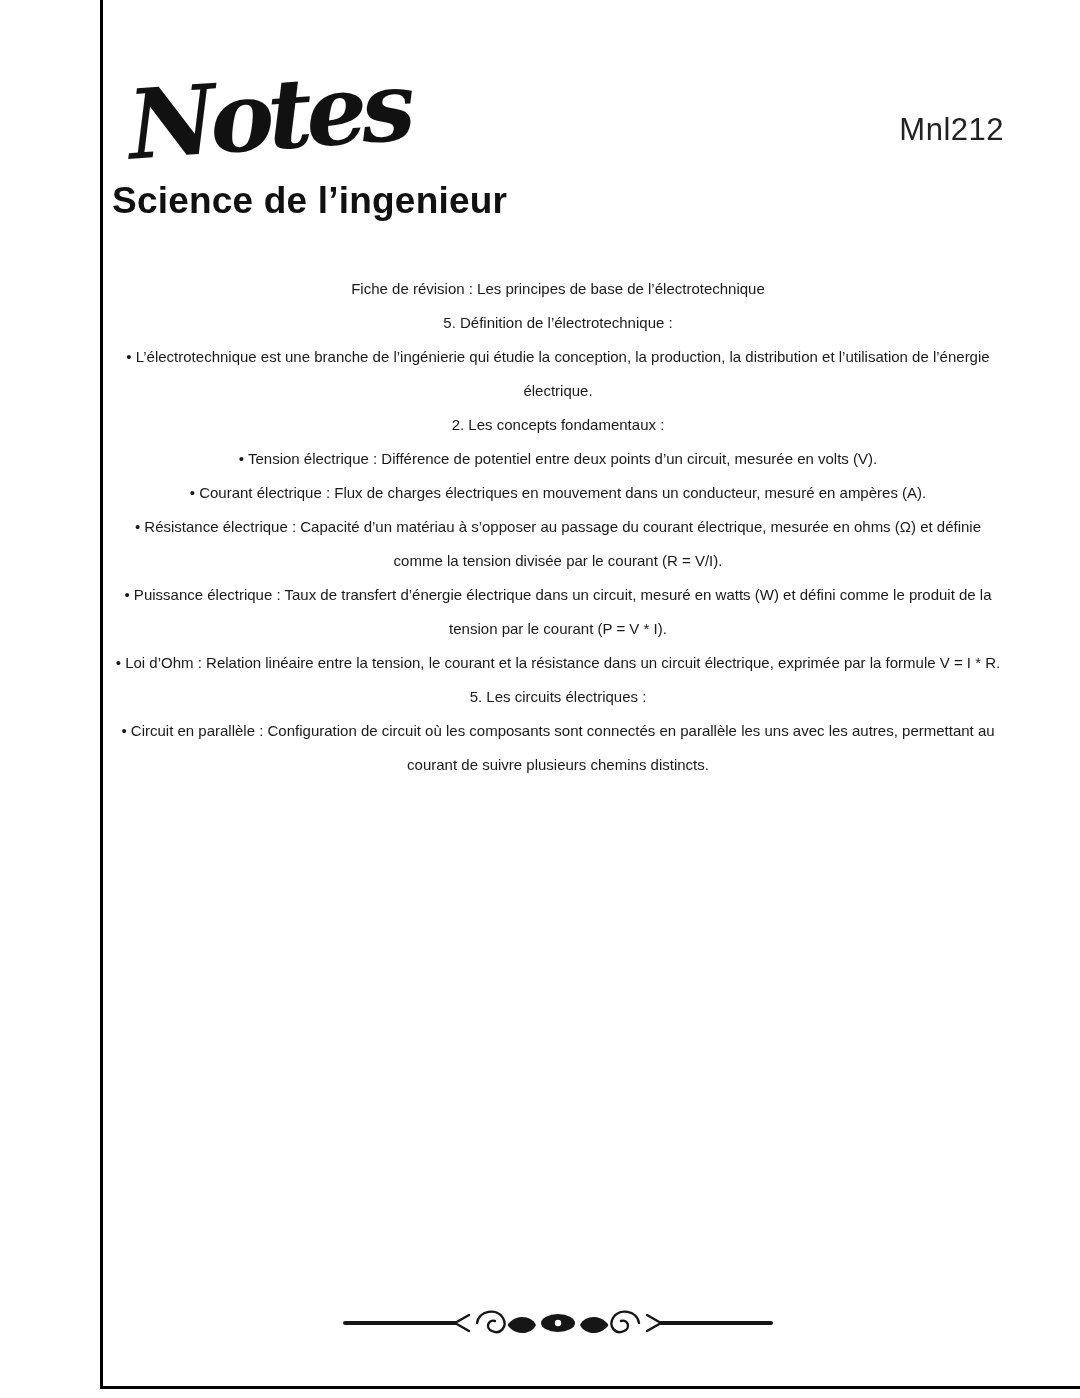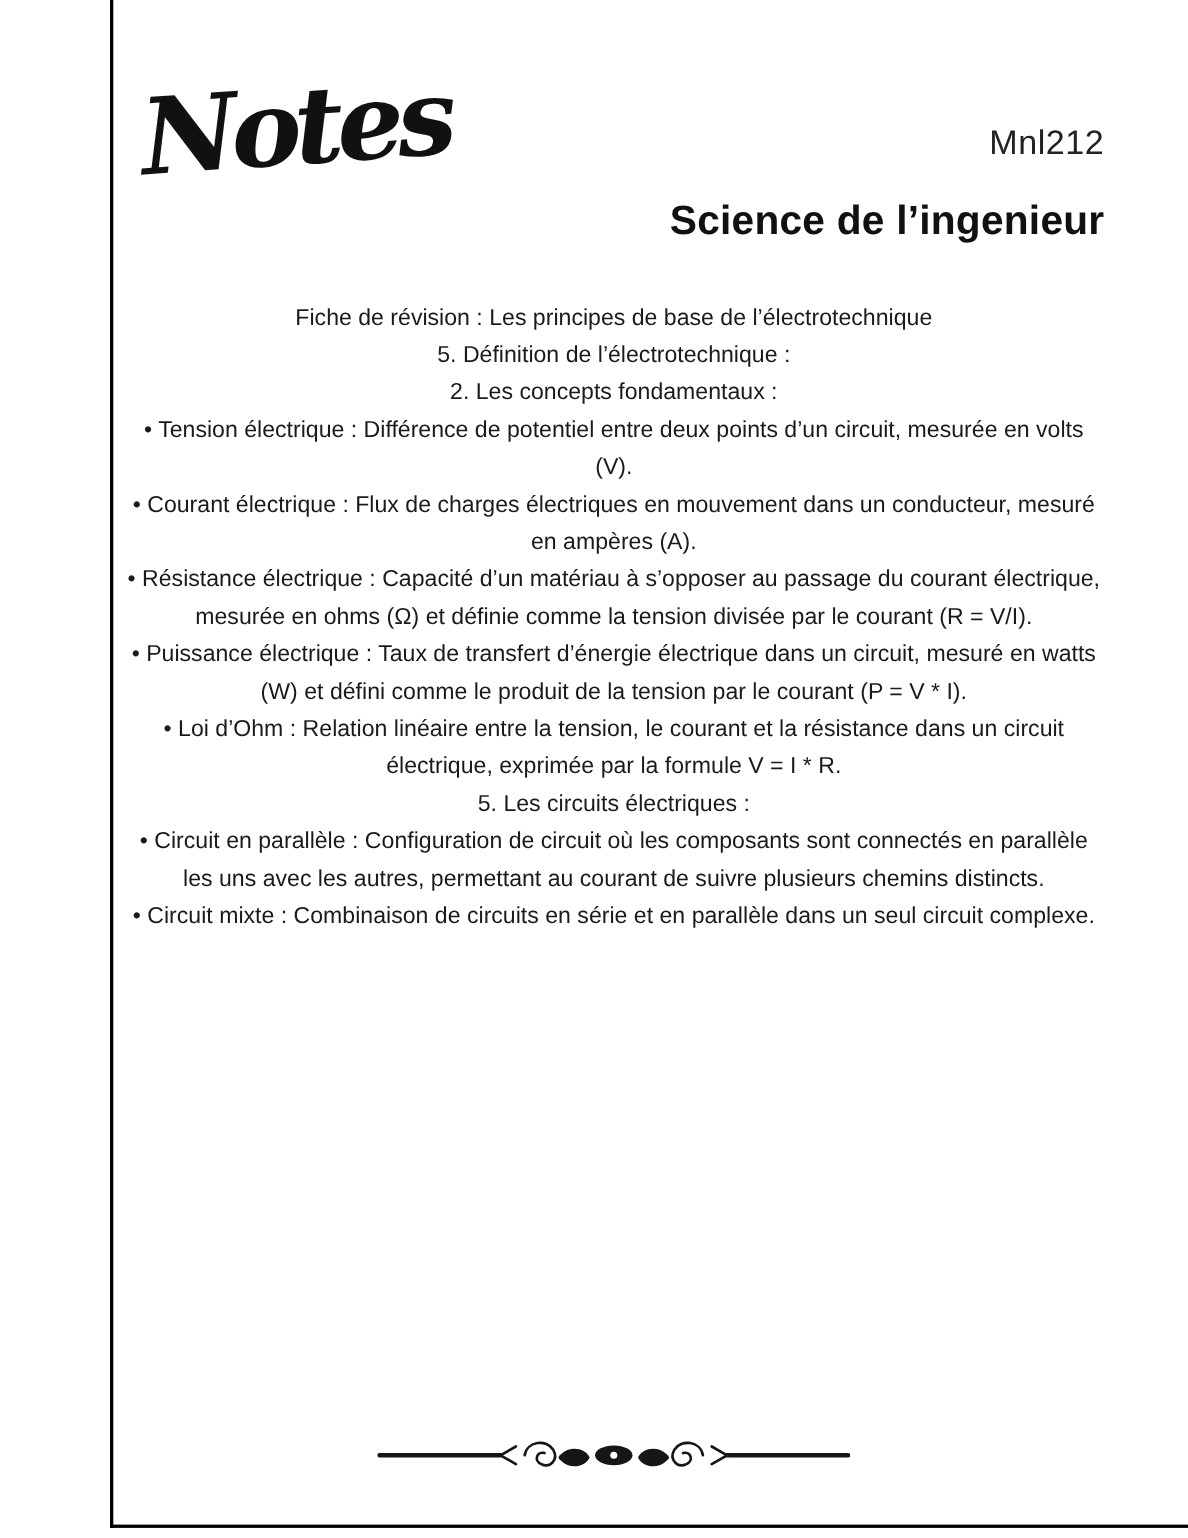--- a/index.html
+++ b/index.html
@@ -45,33 +45,33 @@
     text-align: right;
     font-size: 31px;
     letter-spacing: 0.5px;
     color: #222;
   }
   .title {
     position: absolute;
     left: 112px;
     width: 892px;
     top: 180px;
-    text-align: right;
+    text-align: left;
     font-size: 37px;
     font-weight: 700;
     letter-spacing: 0.2px;
     color: #111;
   }
   .content {
     position: absolute;
     left: 112px;
     top: 272px;
     width: 892px;
     text-align: center;
-    font-size: 21px;
+    font-size: 15px;
     line-height: 34px;
     color: #1a1a1a;
   }
   .subtitle { margin-bottom: 34px; }
   .line { margin: 0; }
   .flourish {
     position: absolute;
     left: 112px;
     width: 892px;
     top: 1302px;
@@ -90,35 +90,35 @@
     <div class="logo">Notes</div>
     <div class="course">Mnl212</div>
     <h1 class="title">Science de l’ingenieur</h1>
   </header>
 
   <main class="content">
     <p class="line subtitle">Fiche de révision : Les principes de base de l’électrotechnique</p>
 
     <section>
       <p class="line">5. Définition de l’électrotechnique :</p>
+      <p class="line">• L’électrotechnique est une branche de l’ingénierie qui étudie la conception, la production, la distribution et l’utilisation de l’énergie électrique.</p>
     </section>
 
     <section>
       <p class="line">2. Les concepts fondamentaux :</p>
       <p class="line">• Tension électrique : Différence de potentiel entre deux points d’un circuit, mesurée en volts (V).</p>
       <p class="line">• Courant électrique : Flux de charges électriques en mouvement dans un conducteur, mesuré en ampères (A).</p>
       <p class="line">• Résistance électrique : Capacité d’un matériau à s’opposer au passage du courant électrique, mesurée en ohms (Ω) et définie comme la tension divisée par le courant (R = V/I).</p>
       <p class="line">• Puissance électrique : Taux de transfert d’énergie électrique dans un circuit, mesuré en watts (W) et défini comme le produit de la tension par le courant (P = V * I).</p>
       <p class="line">• Loi d’Ohm : Relation linéaire entre la tension, le courant et la résistance dans un circuit électrique, exprimée par la formule V = I * R.</p>
     </section>
 
     <section>
       <p class="line">5. Les circuits électriques :</p>
       <p class="line">• Circuit en parallèle : Configuration de circuit où les composants sont connectés en parallèle les uns avec les autres, permettant au courant de suivre plusieurs chemins distincts.</p>
-      <p class="line">• Circuit mixte : Combinaison de circuits en série et en parallèle dans un seul circuit complexe.</p>
     </section>
   </main>
 
   <div class="flourish">
     <svg width="430" height="42" viewBox="0 0 430 42" aria-hidden="true">
       <g stroke="#161616" fill="none" stroke-linecap="round">
         <line x1="2" y1="21" x2="112" y2="21" stroke-width="4"></line>
         <line x1="318" y1="21" x2="428" y2="21" stroke-width="4"></line>
         <path d="M112 21 l14 -8 M112 21 l14 8" stroke-width="2.4"></path>
         <path d="M318 21 l-14 -8 M318 21 l-14 8" stroke-width="2.4"></path>

